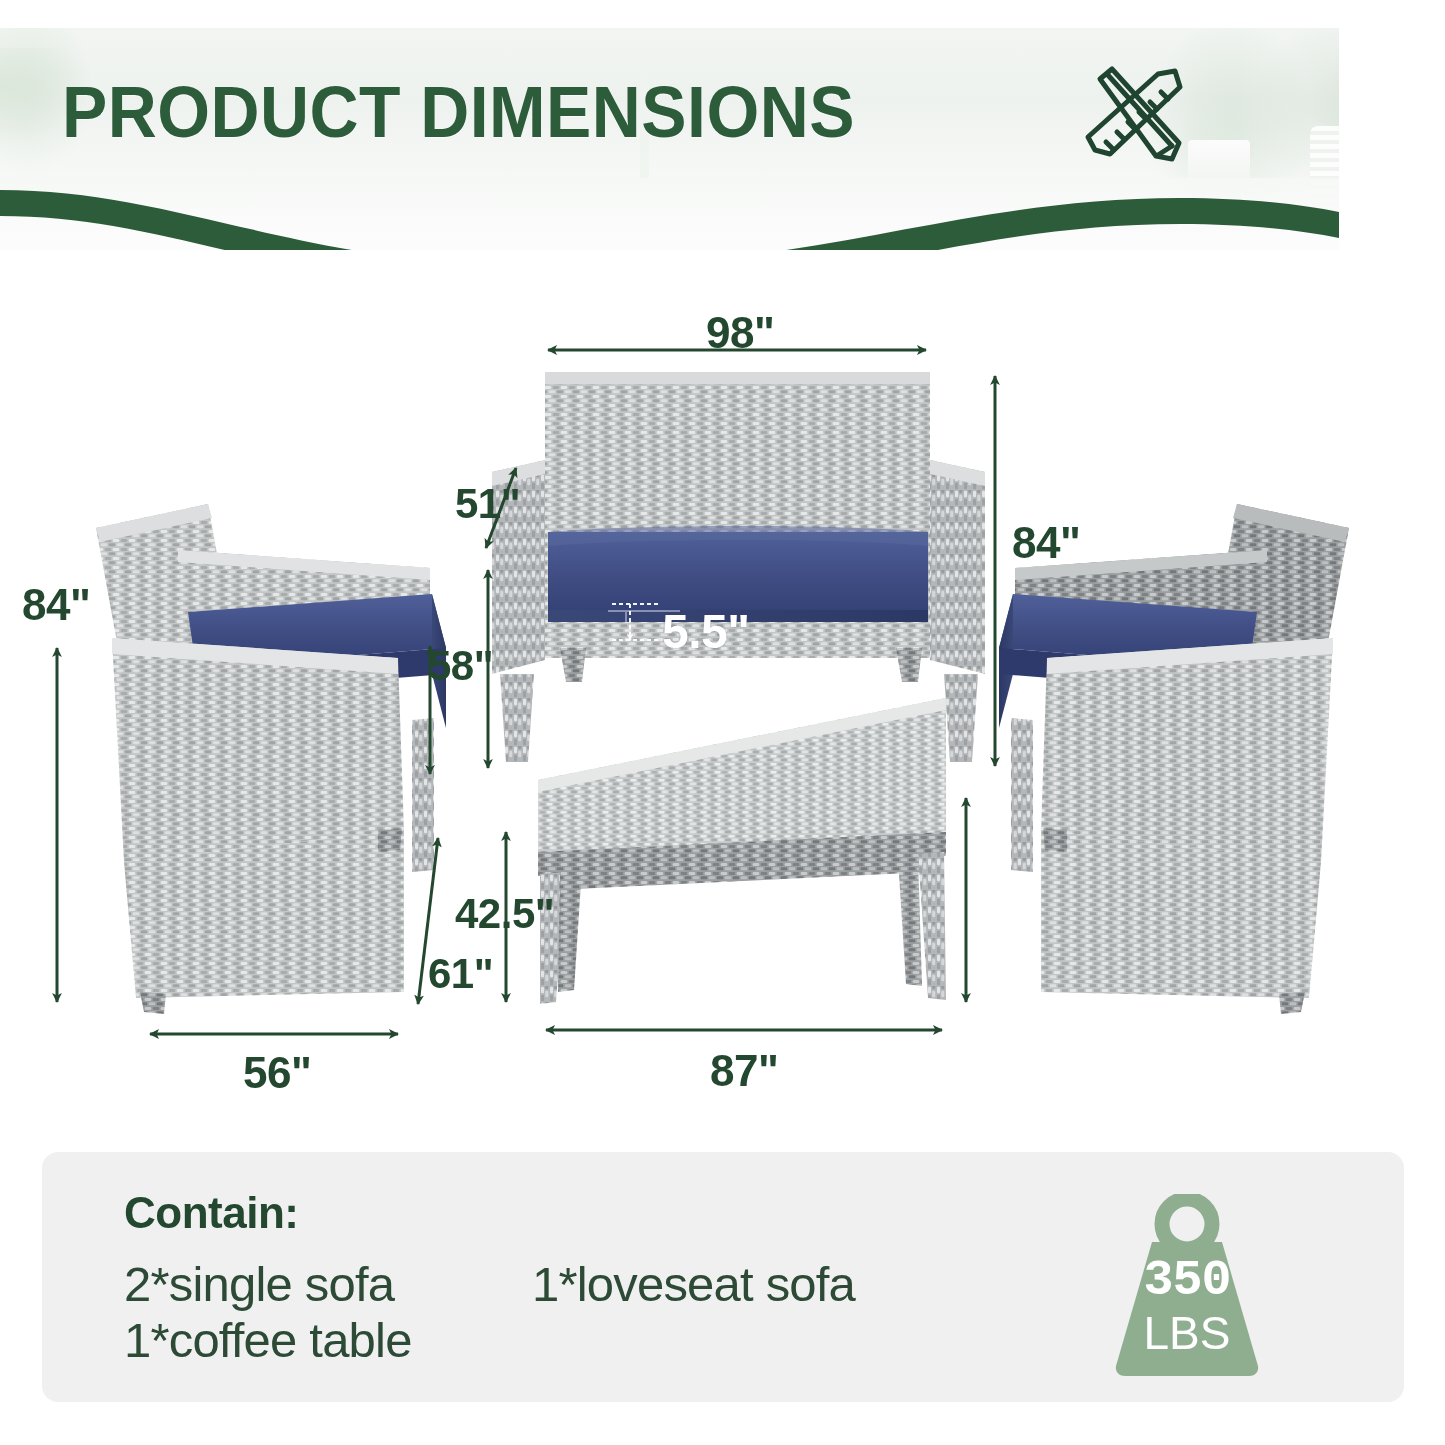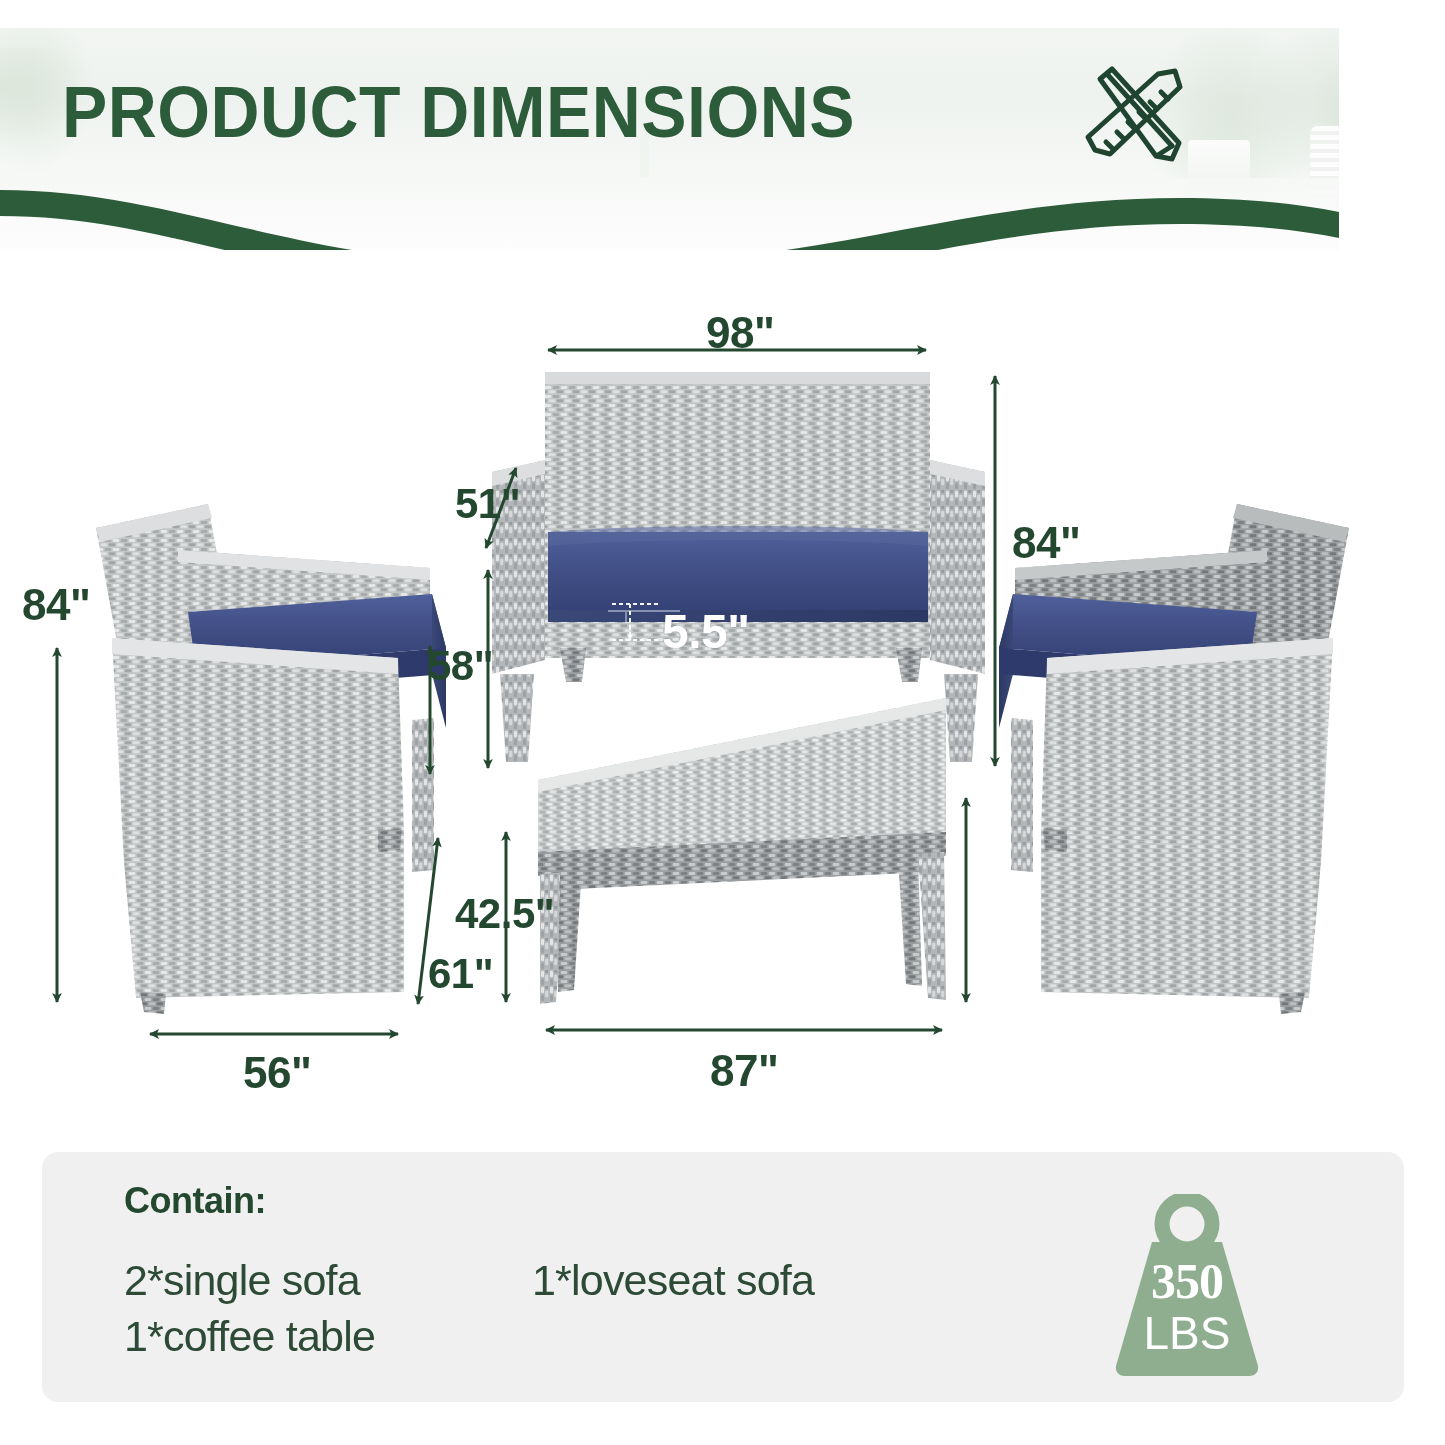--- a/index.html
+++ b/index.html
@@ -89,46 +89,46 @@
   .dim-label.white { color: #ffffff; text-shadow: 0 0 2px rgba(60,70,110,0.45); }
 
   
   #contain-panel {
     position: absolute; left: 42px; top: 1152px;
     width: 1362px; height: 250px;
     background: #f0f0f0;
     border-radius: 16px;
   }
   #contain-title {
-    position: absolute; left: 82px; top: 28px;
-    font-size: 36px; font-weight: 700; color: #23482f;
+    position: absolute; left: 82px; top: 36px;
+    font-size: 44px; font-weight: 700; color: #23482f;
     font-family: "Liberation Sans", sans-serif;
     letter-spacing: -0.5px;
   }
   .contain-item {
     position: absolute;
-    font-size: 43px; color: #2c4a35; font-weight: 400;
+    font-size: 49px; color: #2c4a35; font-weight: 400;
     font-family: "Liberation Sans", sans-serif;
     letter-spacing: -0.8px;
     white-space: nowrap;
   }
   #contain-item-0 { left: 82px;  top: 104px; }
   #contain-item-1 { left: 490px; top: 104px; }
   #contain-item-2 { left: 82px;  top: 160px; }
   #contain-item-3 { left: 490px; top: 176px; }
 
   #weight-badge {
     position: absolute; left: 1040px; top: 42px;
     width: 210px; height: 190px;
   }
   #weight-svg { position: absolute; left: 0; top: 0; width: 210px; height: 190px; }
   #weight-value {
     position: absolute; left: 0; top: 58px; width: 210px;
     text-align: center; font-size: 50px; font-weight: 700; color: #ffffff;
-    font-family: Liberation Serif, serif; letter-spacing: -1px;
+    font-family: Liberation Mono, monospace; letter-spacing: -1px;
   }
   #weight-unit {
     position: absolute; left: 0; top: 112px; width: 210px;
     text-align: center; font-size: 46px; font-weight: 400; color: #ffffff;
     font-family: "Liberation Sans", sans-serif; letter-spacing: 0px;
   }
 </style>
 </head>
 <body>
 

